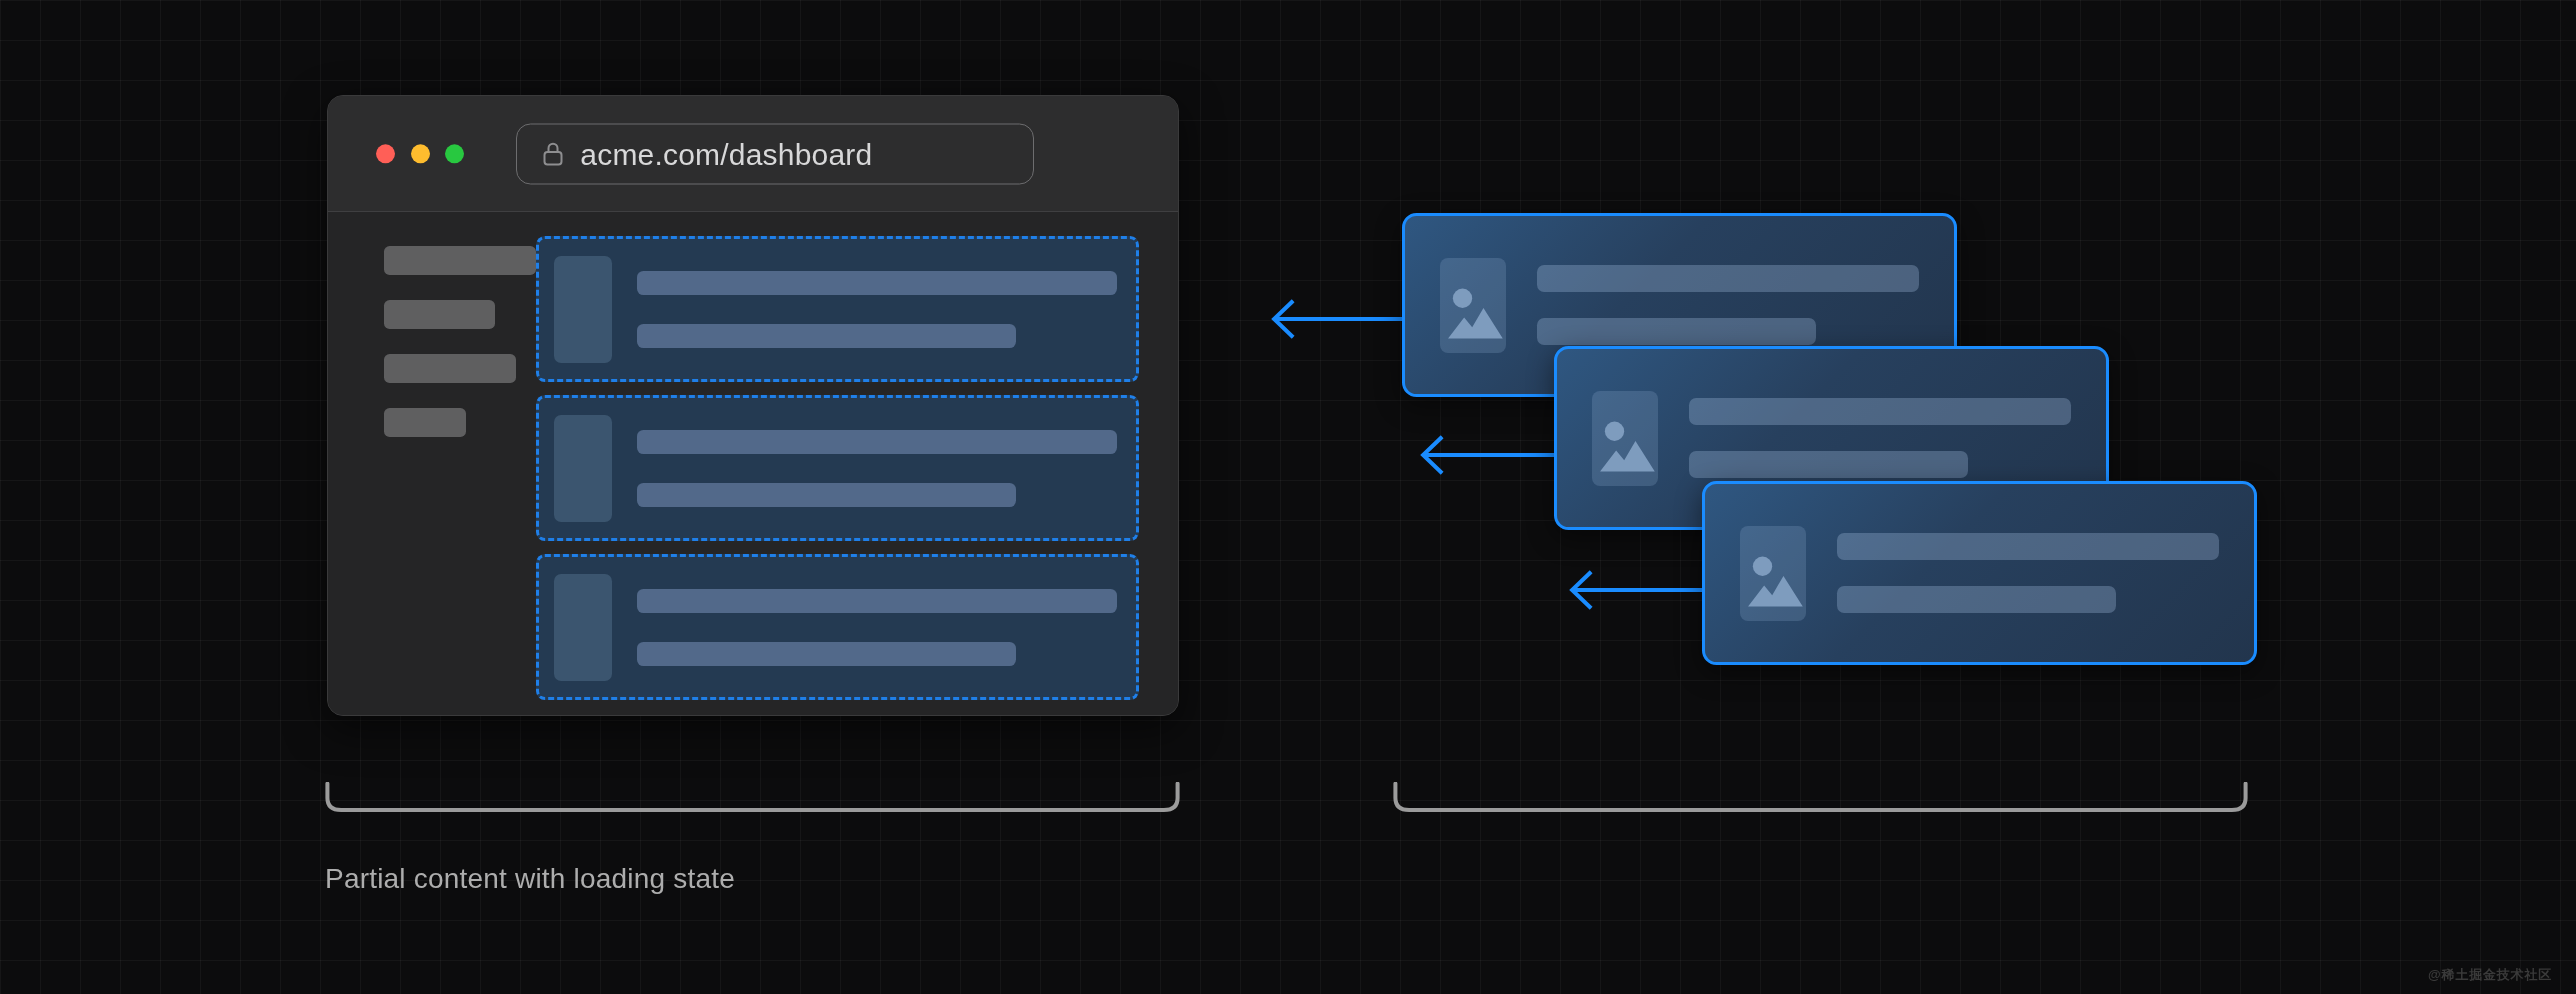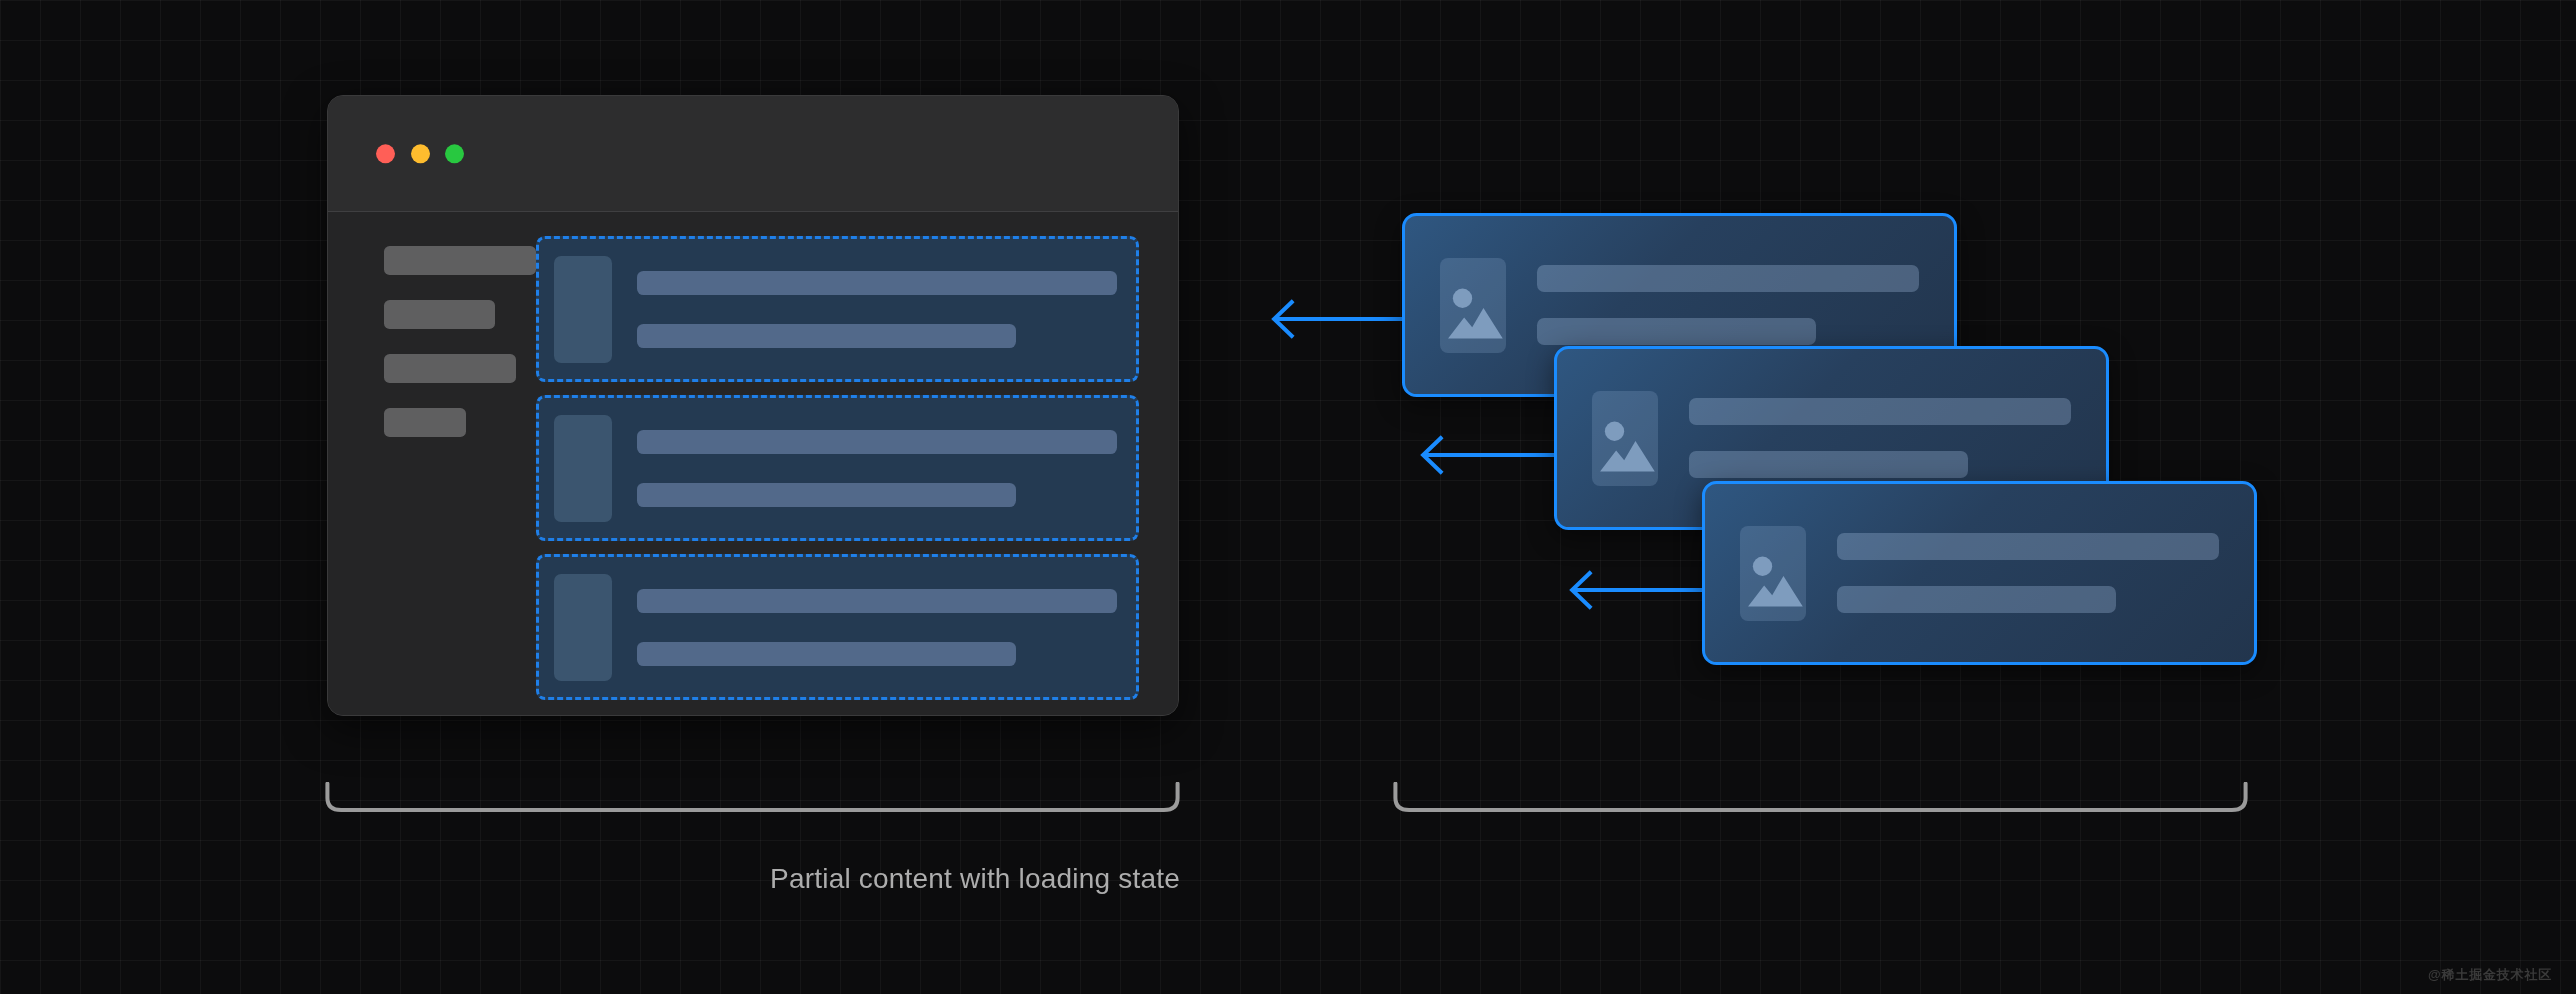--- a/index.html
+++ b/index.html
@@ -191,21 +191,21 @@
   #stream-arrow-3 { left: 1562px; top: 562px; }
 
   
   .bracket { position: absolute; }
   #bracket-left  { left: 325px;  top: 782px; }
   #bracket-right { left: 1393px; top: 782px; }
 
   .caption {
     position: absolute;
     top: 863px;
-    text-align: right;
+    text-align: left;
     color: #adadad;
     font-size: 28px;
     letter-spacing: 0.2px;
     white-space: nowrap;
   }
   #caption-left  { left: 325px;  width: 855px; }
   #caption-right { left: 1393px; width: 855px; }
 
   
   #watermark {
@@ -229,20 +229,27 @@
   <div id="browser-window">
 
     <div id="browser-chrome">
 
       <div id="traffic-lights">
         <span class="traffic-dot" style="background:#ff5f57"></span>
         <span class="traffic-dot" style="background:#febc2e"></span>
         <span class="traffic-dot" style="background:#28c840"></span>
       </div>
 
+      <div id="url-bar">
+        <svg id="lock-icon" width="24" height="29" viewBox="0 0 24 28" fill="none">
+          <rect x="3.5" y="12" width="17" height="12.5" rx="3" stroke="#8e8e90" stroke-width="2"></rect>
+          <path d="M7.5 12V8.2A4.5 4.5 0 0 1 16.5 8.2V12" stroke="#8e8e90" stroke-width="2" fill="none"></path>
+        </svg>
+        <span id="url-text">acme.com/dashboard</span>
+      </div>
 
     </div>
 
     <div id="browser-body">
 
       <div id="browser-sidebar">
         <div class="sidebar-bar" style="width:100%"></div>
         <div class="sidebar-bar" style="width:73%"></div>
         <div class="sidebar-bar" style="width:87%"></div>
         <div class="sidebar-bar" style="width:54%"></div>

